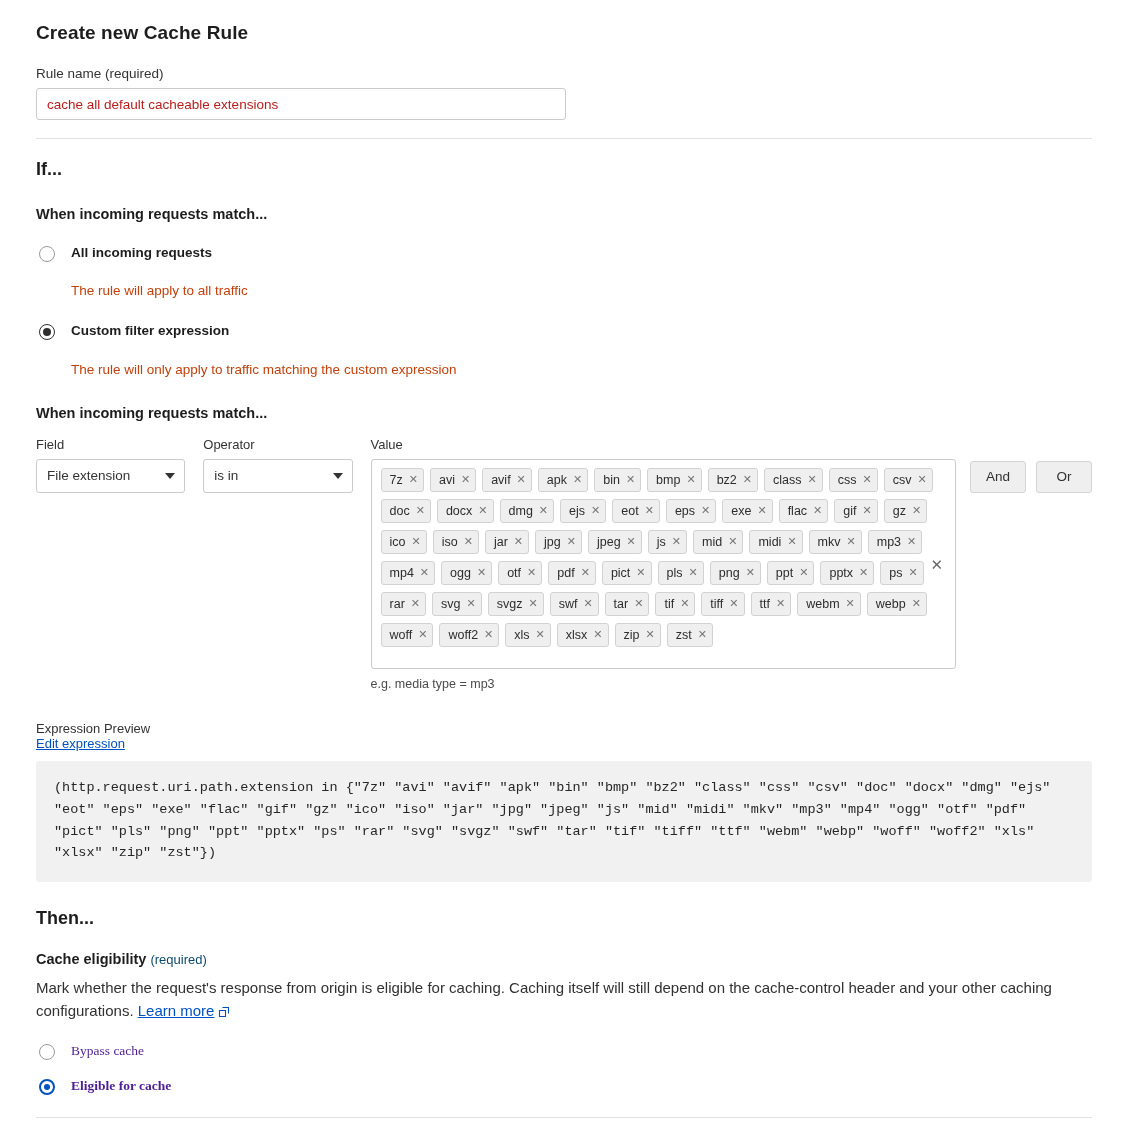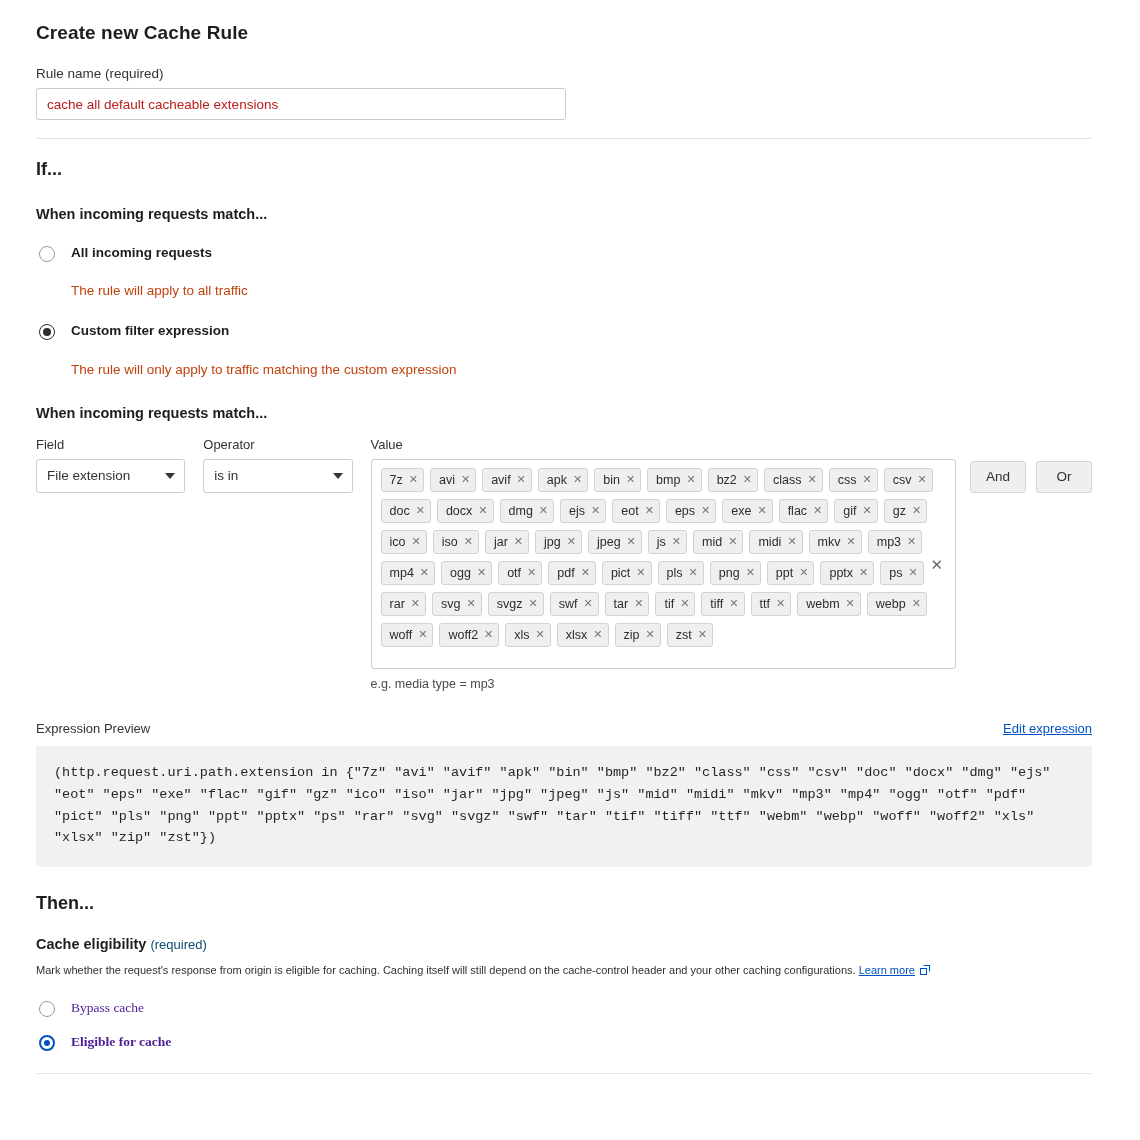--- a/index.html
+++ b/index.html
@@ -207,20 +207,21 @@
     align-items: center;
     justify-content: center;
     font-family: "Liberation Sans", sans-serif;
   }
 
   .preview-head {
     display: flex;
     justify-content: space-between;
     align-items: baseline;
     margin-top: 30px;
+    flex-direction: column;
   }
   .preview-label {
     font-size: 13px;
     color: #333;
   }
   .edit-link {
     font-size: 13px;
     color: #0051c3;
     text-decoration: underline;
   }
@@ -249,21 +250,21 @@
     color: #1d1d1d;
   }
   .cache-elig b { font-weight: bold; }
   .cache-elig .req {
     font-weight: normal;
     font-size: 13px;
     color: #0c4a6e;
     margin-left: 4px;
   }
   .desc {
-    font-size: 11px;
+    font-size: 15px;
     color: #313131;
     line-height: 1.5;
     margin-top: 10px;
     max-width: 1085px;
   }
   .desc a {
     color: #0051c3;
     text-decoration: underline;
   }
   .ext-icon {

